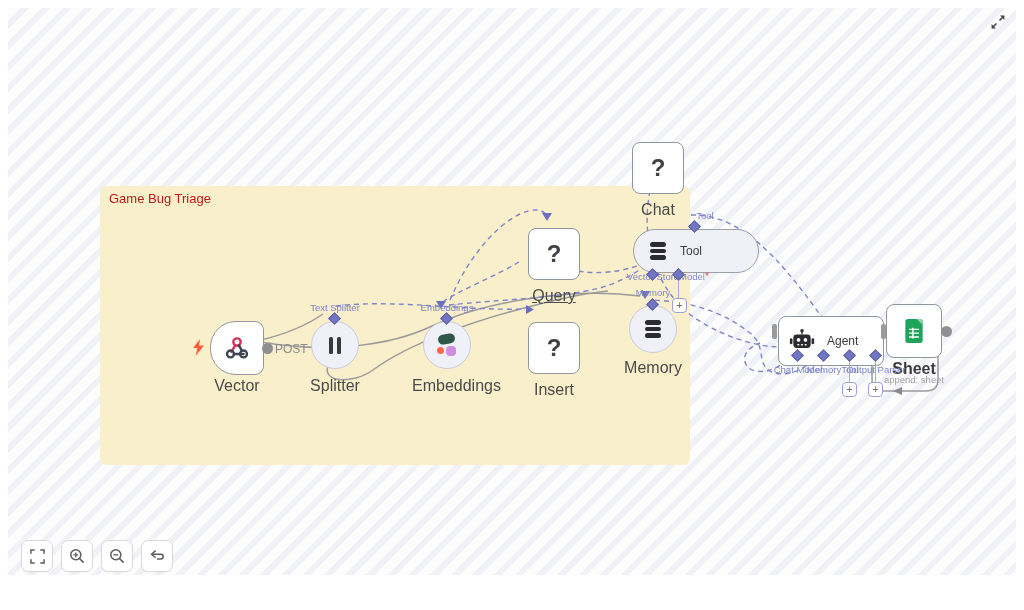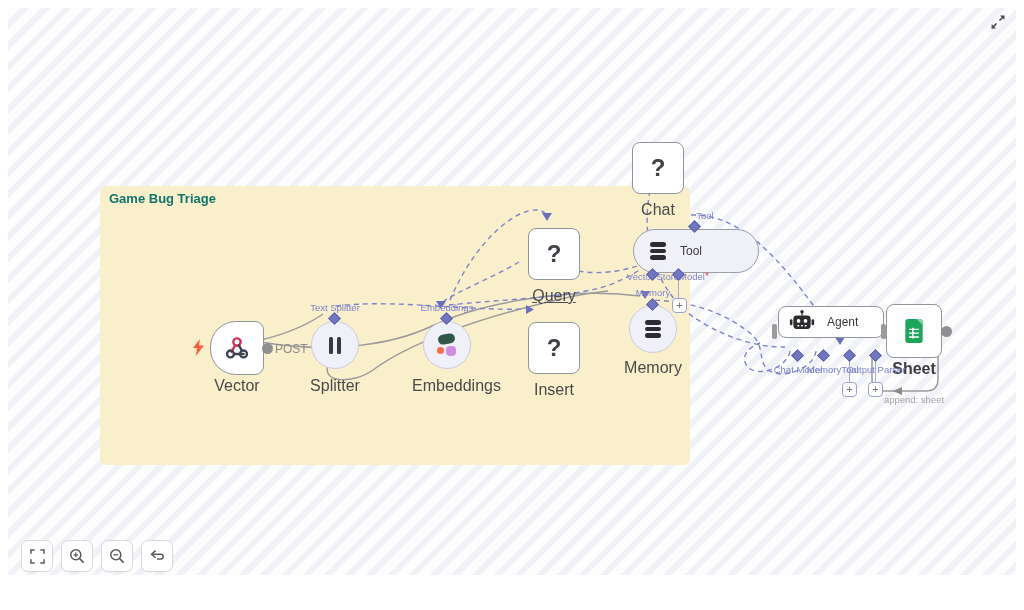--- a/index.html
+++ b/index.html
@@ -3,21 +3,21 @@
 <meta charset="utf-8">
 <style>
   html,body{margin:0;padding:0;}
   body{font-family:"Liberation Sans",sans-serif;background:#ffffff;}
   #screen{position:relative;width:1024px;height:610px;background:#ffffff;outline:1px solid #e2e2e6;overflow:hidden;}
   #canvas{position:absolute;left:8px;top:8px;width:1008px;height:567px;
     background:repeating-linear-gradient(135deg,#fdfdfe 0 9px,#f1f2f8 9px 15px);}
   .abs{position:absolute;}
   
   .group-box{position:absolute;left:92px;top:178px;width:590px;height:279px;background:#faefcb;border-radius:6px;}
-  .group-title{position:absolute;left:9px;top:5px;font-size:13px;font-weight:bold;color:#0f766e;}
+  .group-title{position:absolute;left:9px;top:5px;font-size:13px;font-weight:normal;color:#b91c1c;}
   
   .node-sq{position:absolute;width:52px;height:52px;background:#fff;border:1.6px solid #8f969e;border-radius:8px;
     display:flex;align-items:center;justify-content:center;box-sizing:border-box;z-index:3;}
   .node-circle{position:absolute;width:48px;height:48px;background:#f0f1f8;border:1.3px solid #c9cddd;border-radius:50%;
     display:flex;align-items:center;justify-content:center;box-sizing:border-box;z-index:3;}
   .node-pill{position:absolute;left:625px;top:221px;width:126px;height:44px;background:#f0f1f7;border:1.4px solid #9aa0ab;
     border-radius:22px;display:flex;align-items:center;box-sizing:border-box;z-index:3;}
   .node-webhook{position:absolute;left:202px;top:313px;width:54px;height:54px;background:#fff;border:1.6px solid #8f969e;
     border-radius:26px 9px 9px 26px;display:flex;align-items:center;justify-content:center;box-sizing:border-box;z-index:3;}
   .qmark{font-size:24px;font-weight:bold;color:#3f4347;}
@@ -165,21 +165,21 @@
       <div class="db-icon">
           <span></span>
           <span></span>
           <span></span>
         </div>
     </div>
     <div class="diamond" style="left:640px;top:292px;"></div>
     <div class="conn-label" style="left:605px;top:279px;width:80px;">Memory</div>
     <div class="node-label" style="left:615px;top:351px;width:60px;">Memory</div>
 
-    <div class="node-sq" style="left:770px;top:298px;width:106px;height:32px;justify-content:flex-start;">
+    <div class="node-sq" style="left:770px;top:308px;width:106px;height:50px;justify-content:flex-start;">
       <svg width="26" height="26" viewBox="0 0 24 24" style="margin-left:10px;">
         <circle cx="12" cy="2.6" r="1.6" fill="#2c2c30"></circle>
         <rect x="11.4" y="3.6" width="1.2" height="2.4" fill="#2c2c30"></rect>
         <rect x="4" y="6" width="16" height="12.5" rx="3.2" fill="#2c2c30"></rect>
         <rect x="0.8" y="9.4" width="2.4" height="5.6" rx="1.2" fill="#2c2c30"></rect>
         <rect x="20.8" y="9.4" width="2.4" height="5.6" rx="1.2" fill="#2c2c30"></rect>
         <circle cx="8.8" cy="11" r="1.7" fill="#ffffff"></circle>
         <circle cx="15.2" cy="11" r="1.7" fill="#ffffff"></circle>
         <rect x="7.6" y="14.8" width="2" height="1.4" rx="0.7" fill="#ffffff"></rect>
         <rect x="11" y="14.8" width="2" height="1.4" rx="0.7" fill="#ffffff"></rect>
@@ -207,21 +207,21 @@
         <path d="M 14.5,1 L 20,6.5 L 20,3.4 Q 20,1 17.6,1 Z" fill="#8ed3ae"></path>
         <g stroke="#ffffff" stroke-width="1.3">
           <path d="M 7.5,10.5 L 16.5,10.5 M 7.5,14 L 16.5,14 M 7.5,17.5 L 16.5,17.5"></path>
           <path d="M 11,9 L 11,19"></path>
         </g>
       </svg>
     </div>
     <div class="handle" style="left:873px;top:316px;"></div>
     <div class="outdot" style="left:933px;top:318px;"></div>
     <div class="node-label" style="left:876px;top:352px;width:60px;font-weight:bold;color:#3c3c3f;">Sheet</div>
-    <div class="sub-label" style="left:866px;top:366px;width:80px;margin-top:20px;">append: sheet</div>
+    <div class="sub-label" style="left:866px;top:366px;width:80px;">append: sheet</div>
 
     <svg class="abs" style="right:8px;top:4px;z-index:8;" width="20" height="20" viewBox="0 0 20 20">
       <path d="M 11.5,8.5 L 16,4" stroke="#4a4a4e" stroke-width="1.6" fill="none"></path>
       <path d="M 12,3.6 L 16.4,3.6 L 16.4,8 Z" fill="#4a4a4e"></path>
       <path d="M 8.5,11.5 L 4,16" stroke="#4a4a4e" stroke-width="1.6" fill="none"></path>
       <path d="M 3.6,12 L 3.6,16.4 L 8,16.4 Z" fill="#4a4a4e"></path>
     </svg>
   </div>
 
   <div class="tb-btn" style="left:21px;top:540px;">

